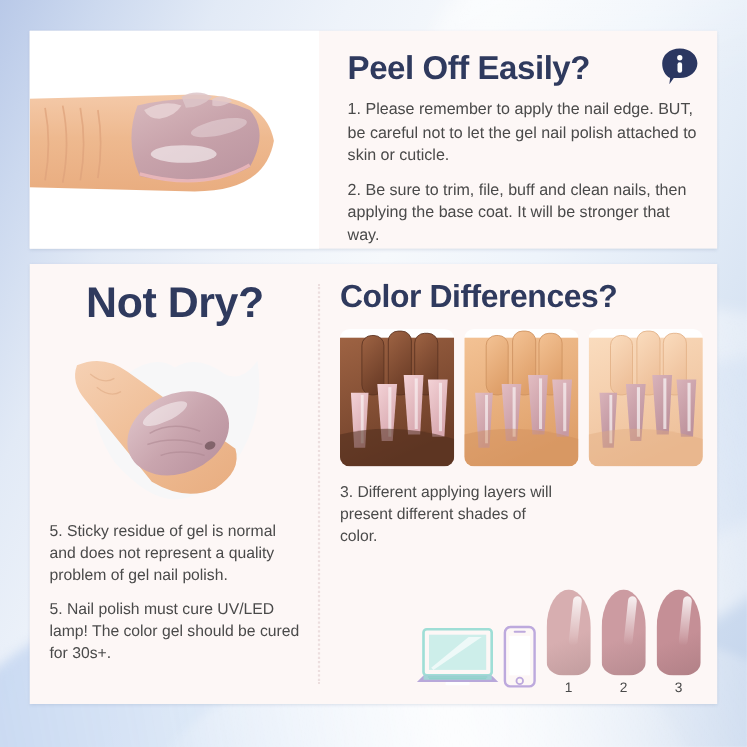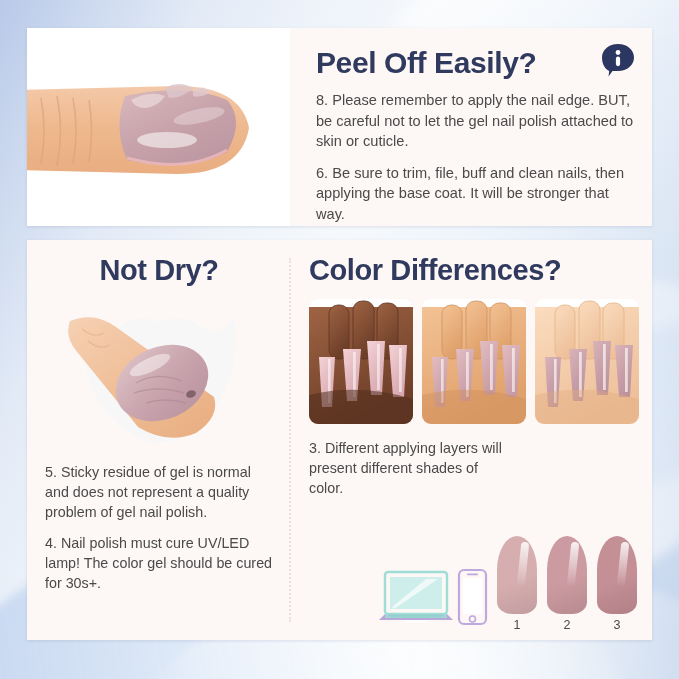--- a/index.html
+++ b/index.html
@@ -104,21 +104,21 @@
     color: #2f3a5e;
     font-weight: bold;
     letter-spacing: -.4px;
   }
   #peel-heading {
     font-size: 30px;
     line-height: 34px;
     margin-bottom: 10px;
   }
   #notdry-heading {
-    font-size: 29px;
+    font-size: 39px;
     text-align: center;
     margin-top: 14px;
   }
   #colordiff-heading {
     font-size: 29px;
     text-align: left;
     margin-top: 14px;
   }
 
   
@@ -270,22 +270,22 @@
 
     <div class="top-text-pane">
       <h2 class="heading" id="peel-heading">Peel Off Easily?</h2>
 
       <svg id="info-icon" viewBox="0 0 36 36">
         <path d="M18 2 C27.4 2 34 8.2 34 15.5 C34 22.8 27.4 29 18 29 L12.5 29 L8.5 34.5 L9.2 29 C4.4 26.6 2 21.4 2 15.5 C2 8.2 8.6 2 18 2 Z" fill="#2b3761"></path>
         <circle cx="18" cy="10.5" r="2.4" fill="#ffffff"></circle>
         <rect x="15.9" y="14.6" width="4.2" height="9.6" rx="2.1" fill="#ffffff"></rect>
       </svg>
 
-      <p class="para">8. Please remember to apply the nail edge. BUT, be careful not to let the gel nail polish attached to skin or cuticle.</p>
-      <p class="para">6. Be sure to trim, file, buff and clean nails, then applying the base coat. It will be stronger that way.</p>
+      <p class="para">1. Please remember to apply the nail edge. BUT, be careful not to let the gel nail polish attached to skin or cuticle.</p>
+      <p class="para">2. Be sure to trim, file, buff and clean nails, then applying the base coat. It will be stronger that way.</p>
     </div>
   </section>
 
   <section class="card" id="card-bottom">
 
     <div class="bottom-left">
       <h2 class="heading" id="notdry-heading">Not Dry?</h2>
 
       <div style="display:flex;justify-content:center;margin:6px 0 14px;">
         <svg class="fig" width="190" height="155" viewBox="0 0 190 155">
@@ -318,21 +318,21 @@
             <path d="M 70 100 Q 94 92 120 100"></path>
             <path d="M 82 110 Q 100 104 122 110"></path>
           </g>
           <ellipse cx="127" cy="101" rx="5" ry="3.6" fill="#6d5258" opacity=".75" transform="rotate(-20 127 101)"></ellipse>
 
           <ellipse cx="86" cy="72" rx="22" ry="7" fill="#ffffff" opacity=".45" transform="rotate(-25 86 72)"></ellipse>
         </svg>
       </div>
 
       <p class="para">5. Sticky residue of gel is normal and does not represent a quality problem of gel nail polish.</p>
-      <p class="para">4. Nail polish must cure UV/LED lamp! The color gel should be cured for 30s+.</p>
+      <p class="para">5. Nail polish must cure UV/LED lamp! The color gel should be cured for 30s+.</p>
     </div>
 
     <div class="v-divider"></div>
 
     <div class="bottom-right">
       <h2 class="heading" id="colordiff-heading">Color Differences?</h2>
 
       <div class="hands-row">
 
         <div class="hand-thumb">

